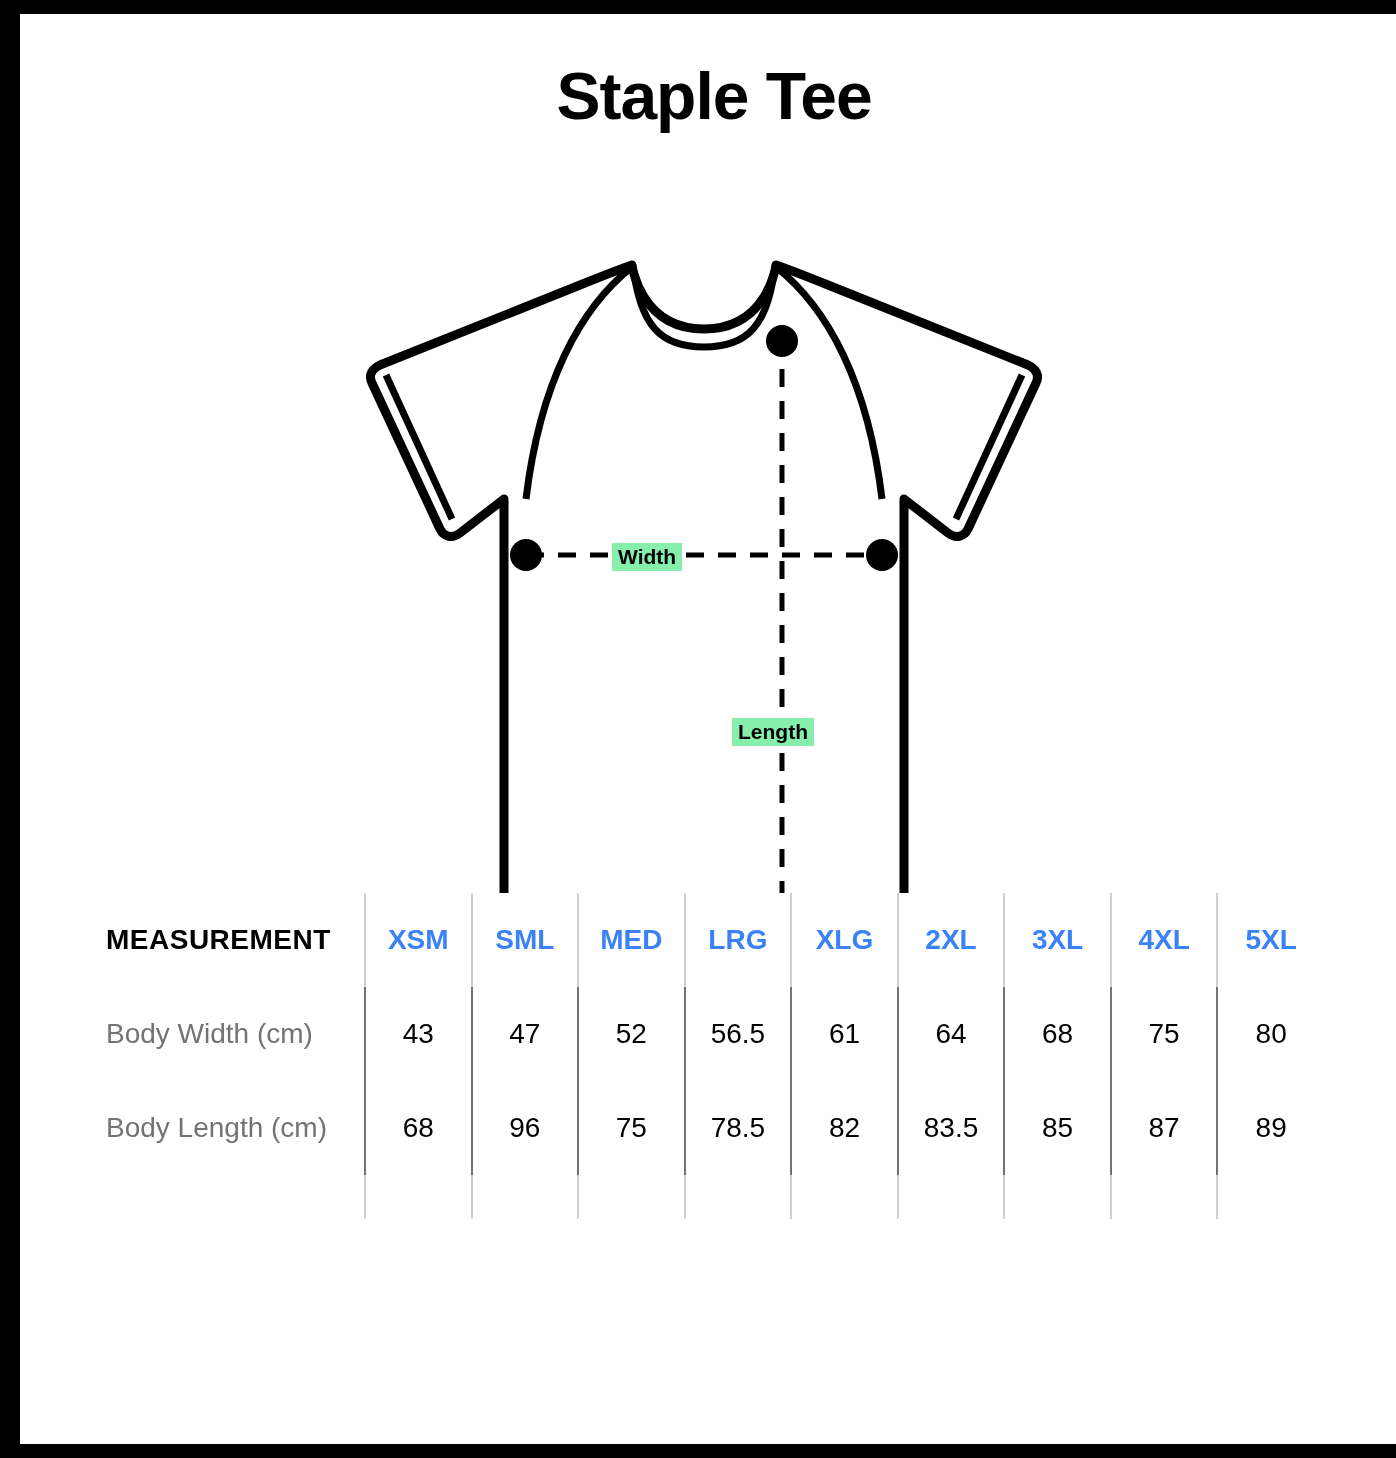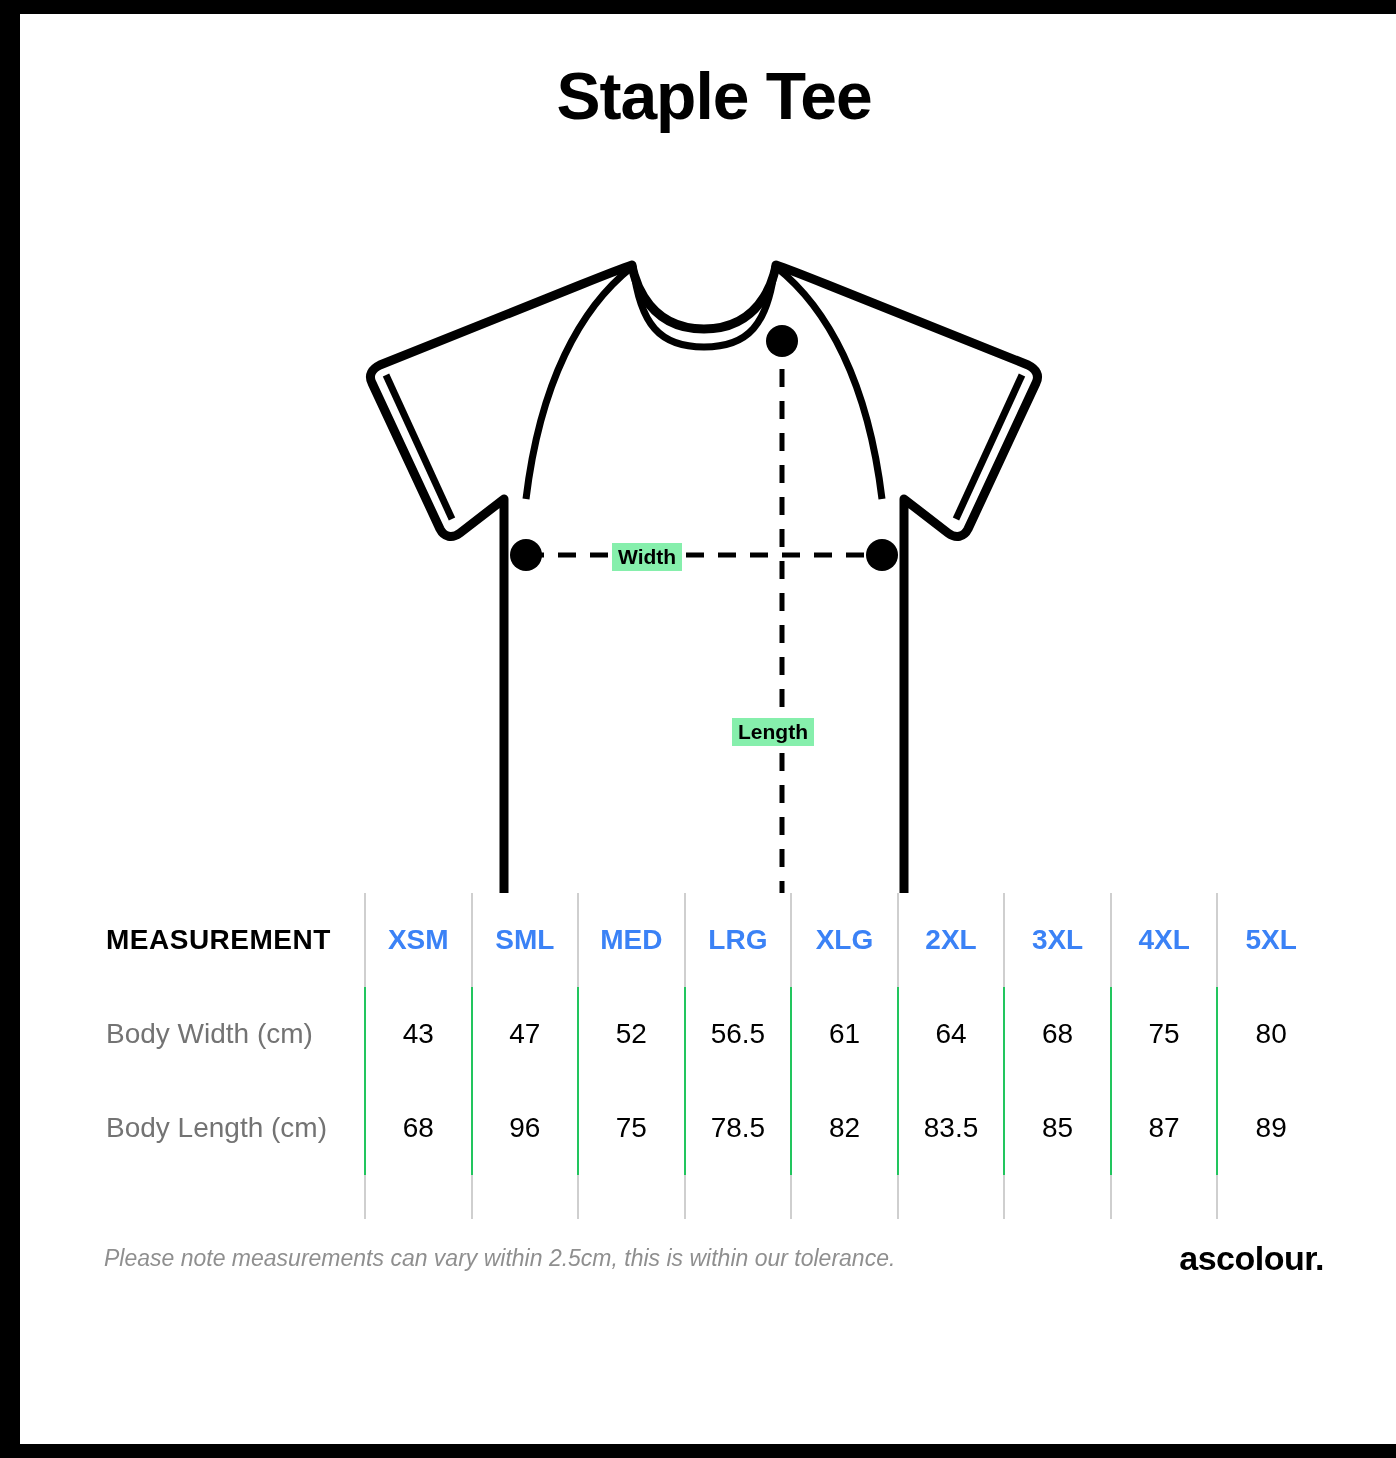--- a/index.html
+++ b/index.html
@@ -86,21 +86,21 @@
     text-align: left;
     color: #737373;
     font-size: 23px;
     font-weight: normal;
     padding-left: 2px !important;
   }
   .cell {
     text-align: center;
     color: #000;
     font-size: 23px;
-    border-left: 2px solid #22c55e;
+    border-left: 2px solid #737373;
   }
   tr.spacer td { height: 44px; border-left: 2px solid #cfcfcf; }
   tr.spacer td.nb { border-left: none; }
 
   .footer {
     width: 1220px;
     margin: 0 auto;
     display: flex;
     align-items: center;
     justify-content: space-between;
@@ -220,18 +220,14 @@
         <td></td>
         <td></td>
         <td></td>
         <td></td>
         <td></td>
         <td></td>
       </tr>
     </tbody>
   </table>
 
-  <div class="footer">
-    <div class="note">Please note measurements can vary within 2.5cm, this is within our tolerance.</div>
-    <div class="brand">ascolour.</div>
-  </div>
 
 </div>
 
 </body></html>

